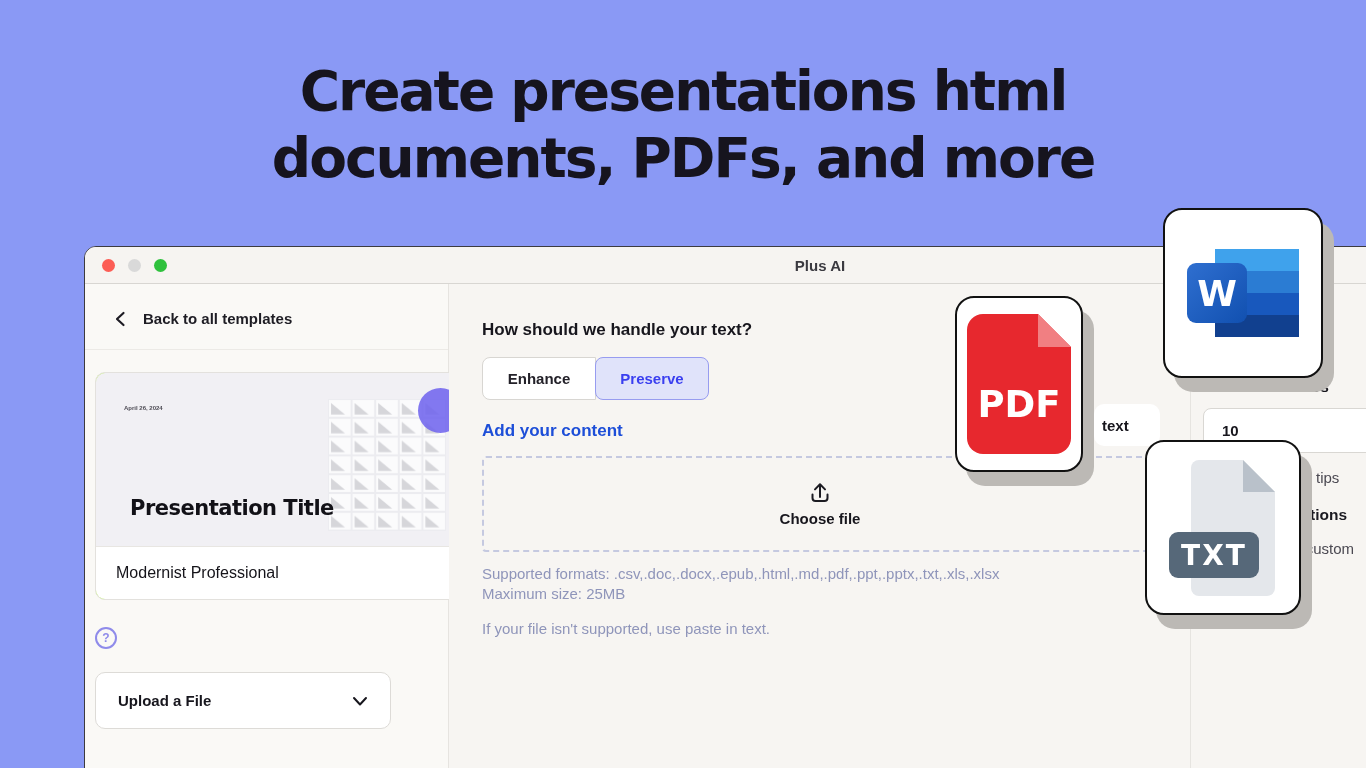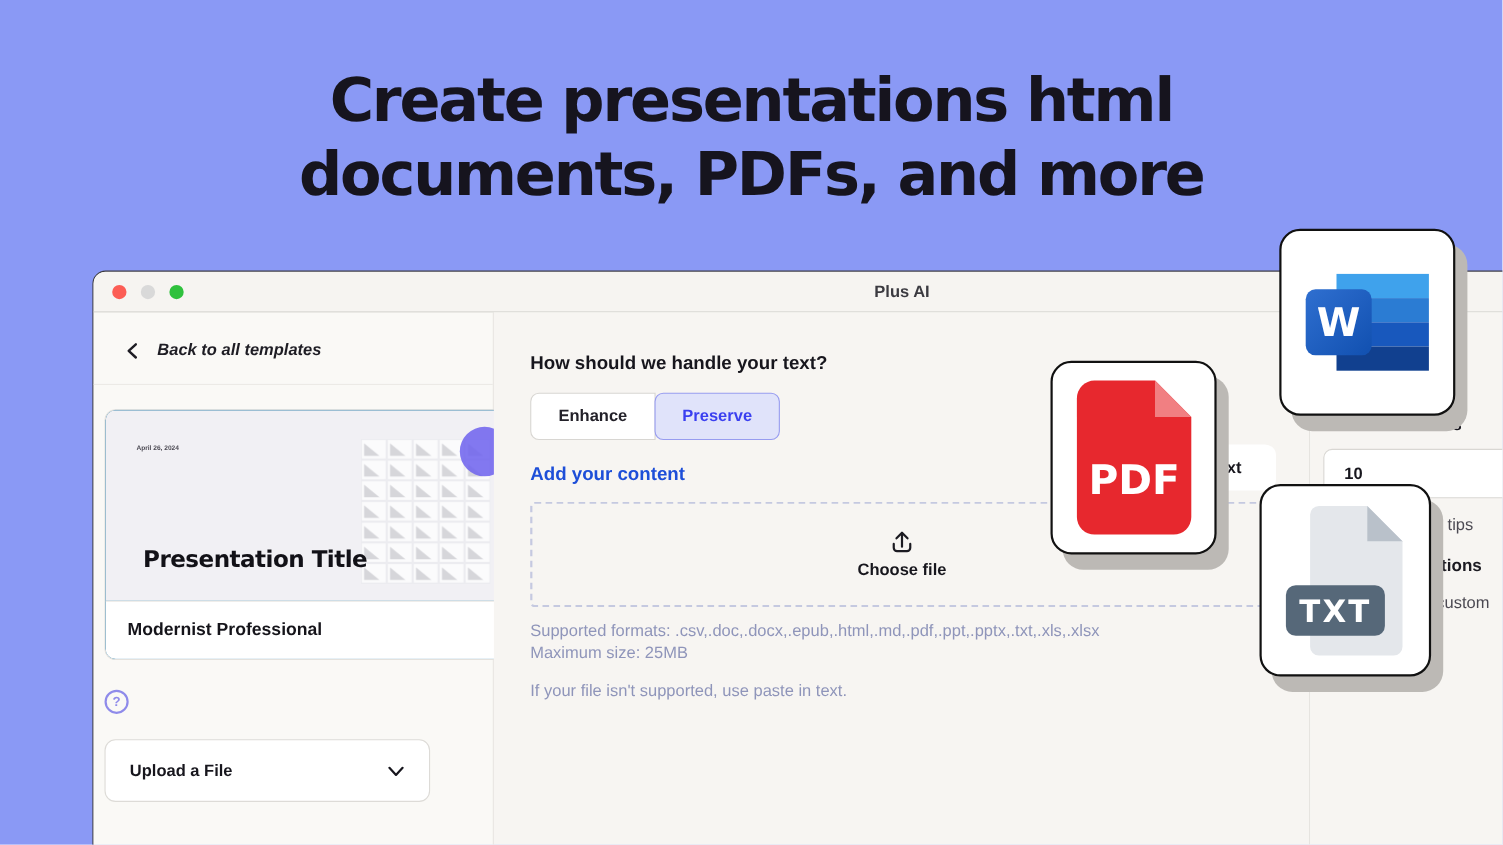--- a/index.html
+++ b/index.html
@@ -23,33 +23,33 @@
   .light.gray { background:#d9d9d9; }
   .light.green { background:#2fc13d; }
   .win-title { position:absolute; left:0; right:0; top:0; height:37px; line-height:37px;
                text-align:center; font-weight:bold; font-size:15px; color:#3b3a40; }
 
   .win-body { display:flex; height:623px; }
 
   
   .sidebar { width:364px; background:#faf9f6; border-right:1px solid #e6e4e0; }
   .back-row { display:flex; align-items:center; gap:17px; padding:26px 26px 22px 29px;
-              border-bottom:1px solid #eceae6; cursor:pointer;font-style:italic; }
+              border-bottom:1px solid #eceae6; cursor:pointer; }
   .back-row span.lbl { font-weight:bold; font-size:15px; color:#1e1d24; }
 
-  .tpl-card { margin:22px 12px 0 10px; width:382px; background:#0369a1; border:1px solid #e3e1dd;
+  .tpl-card { margin:22px 12px 0 10px; width:382px; background:#bef264; border:1px solid #e3e1dd;
               border-radius:10px; overflow:hidden; }
   .tpl-preview { position:relative; height:173px; background:#f1f0f4; }
   .tpl-date { position:absolute; left:28px; top:32px; font-size:6px; font-weight:bold; color:#4e4c55; }
   .tpl-title { position:absolute; left:34px; bottom:26px; font-family:"DejaVu Sans",sans-serif;
                font-weight:bold; font-size:21px; line-height:24px; letter-spacing:-0.5px; color:#121117; }
   .waffle { position:absolute; right:30px; top:26px; }
   .tpl-circle { position:absolute; right:13px; top:15px; width:45px; height:45px; border-radius:50%;
                 background:#6f64ee; opacity:0.87; }
-  .tpl-name { padding:17px 20px; border-top:1px solid #e8e6e2; font-weight:bold; font-size:16px; color:#15141a; background:#fff; }
+  .tpl-name { padding:17px 20px; border-top:1px solid #e8e6e2; font-weight:normal; font-size:16px; color:#15141a; background:#fff; }
 
   .change-row { display:flex; align-items:center; gap:18px; margin:27px 0 0 10px; }
   .btn-change { background:#fff; border:1px solid #dddbd7; border-radius:9px; padding:10px 19px;
                 font-weight:bold; font-size:15px; color:#1b1a20; cursor:pointer; }
   .help-ic { width:22px; height:22px; border-radius:50%; border:2px solid #8f8bea; color:#8f8bea;
              font-size:12px; font-weight:bold; display:flex; align-items:center; justify-content:center; cursor:pointer; }
 
   .upload-select { margin:23px 12px 0 10px; width:296px; height:57px; background:#fff;
                    border:1px solid #dddbd7; border-radius:10px; display:flex; align-items:center;
                    justify-content:space-between; padding:0 22px; cursor:pointer; }
@@ -86,21 +86,21 @@
   .frag { position:absolute; font-size:15px; color:#4b4952; white-space:nowrap; }
   .frag.tips { left:105px; top:185px; }
   .frag.instr { left:101px; top:222px; font-weight:bold; color:#1b1a21; font-size:15.5px; }
   .frag.custom { left:103px; top:256px; }
 
   
   .fcard { position:absolute; background:#fff; border:2px solid #111; border-radius:19px;
            display:flex; align-items:center; justify-content:center;
            box-shadow:11px 14px 0 #bcb9b5; z-index:40; }
   .card-word { left:1163px; top:208px; width:160px; height:170px; }
-  .card-pdf  { left:955px;  top:296px; width:151px; height:176px;margin-top:32px; }
+  .card-pdf  { left:955px;  top:296px; width:128px; height:176px; }
   .card-txt  { left:1145px; top:440px; width:156px; height:175px; }
 
   .wordlogo { position:relative; width:112px; height:88px; }
   .wbar { position:absolute; left:28px; width:84px; height:22px; }
   .wsq { position:absolute; left:0; top:14px; width:60px; height:60px; border-radius:9px;
          background:linear-gradient(135deg,#2f6fd0,#1150b0); display:flex; align-items:center; justify-content:center;
          font-family:"DejaVu Sans",sans-serif; font-weight:bold; font-size:36px; color:#fff; }
 </style>
 </head>
 <body>

